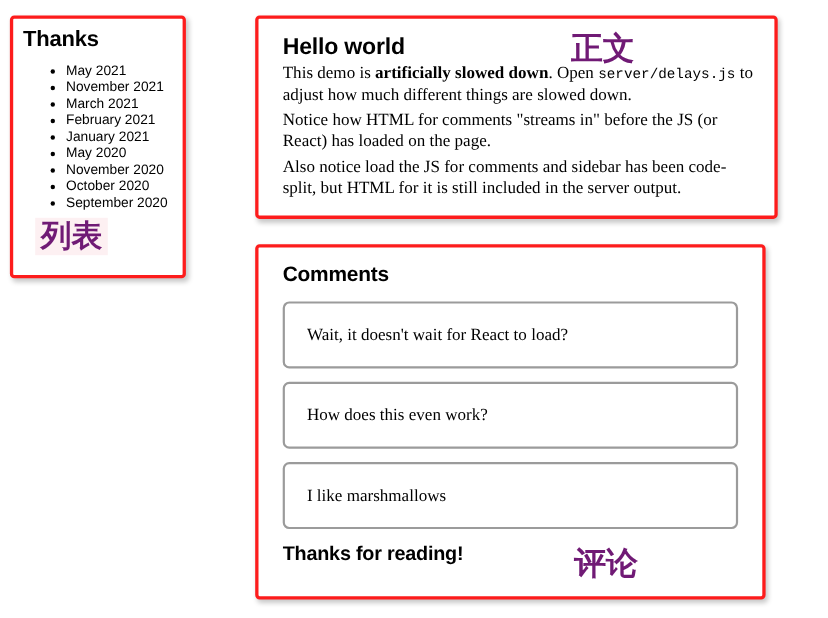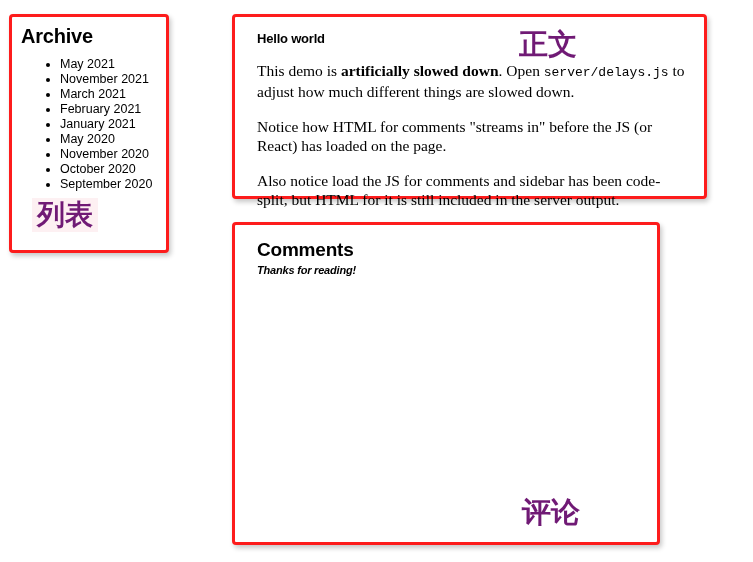--- a/index.html
+++ b/index.html
@@ -57,45 +57,45 @@
   
   #post-panel {
     left: 232px;
     top: 14px;
     width: 475px;
     height: 185px;
   }
   .post-title {
     font-family: "Liberation Sans", sans-serif;
     font-weight: bold;
-    font-size: 13px;
+    font-size: 21px;
     line-height: 1;
     margin: 15px 0 0 22px;
     letter-spacing: -0.2px;
   }
   .post-body {
     margin: 0 18px 0 22px;
     font-family: "Liberation Serif", serif;
     font-size: 15.5px;
     line-height: 19px;
   }
   .post-body p {
-    margin: 16px 0 0 0;
+    margin: 4px 0 0 0;
   }
   .post-body b { font-weight: bold; }
   code.inline {
     font-family: "Liberation Mono", monospace;
     font-size: 13px;
   }
 
   
   #comments-panel {
     left: 232px;
     top: 222px;
-    width: 428px;
+    width: 464px;
     height: 323px;
   }
   .comments-title {
     font-family: "Liberation Sans", sans-serif;
     font-weight: bold;
     font-size: 19px;
     line-height: 1;
     margin: 15px 0 0 22px;
     letter-spacing: -0.2px;
   }
@@ -114,24 +114,23 @@
     background: #ffffff;
   }
   .comment-text {
     font-family: "Liberation Serif", serif;
     font-size: 15.5px;
     line-height: 19px;
   }
   .thanks {
     font-family: "Liberation Sans", sans-serif;
     font-weight: bold;
-    font-size: 11px;
+    font-size: 18px;
     margin: 5px 0 0 22px;
     letter-spacing: -0.2px;
-    font-style: italic;
   }
 
   
   .annot {
     position: absolute;
     color: #701a75;
     font-family: "DejaVu Sans", sans-serif;
     font-weight: bold;
     line-height: 1;
     white-space: nowrap;
@@ -152,21 +151,21 @@
   #annot-comments {
     left: 522px;
     top: 498px;
     font-size: 29px;
   }
 </style>
 </head>
 <body>
 
 <div class="panel" id="sidebar-panel">
-  <div class="sidebar-title">Archive</div>
+  <div class="sidebar-title">Thanks</div>
   <ul class="archive-list">
     <li>May 2021</li>
     <li>November 2021</li>
     <li>March 2021</li>
     <li>February 2021</li>
     <li>January 2021</li>
     <li>May 2020</li>
     <li>November 2020</li>
     <li>October 2020</li>
     <li>September 2020</li>
@@ -177,18 +176,29 @@
   <div class="post-title">Hello world</div>
   <div class="post-body">
     <p><span>This demo is </span><b>artificially slowed down</b><span>. Open </span><code class="inline">server/delays.js</code><span> to adjust how much different things are slowed down.</span></p>
     <p>Notice how HTML for comments "streams in" before the JS (or React) has loaded on the page.</p>
     <p>Also notice load the JS for comments and sidebar has been code-split, but HTML for it is still included in the server output.</p>
   </div>
 </div>
 
 <div class="panel" id="comments-panel">
   <div class="comments-title">Comments</div>
+  <div class="comment-list">
+    <div class="comment-box">
+      <span class="comment-text">Wait, it doesn't wait for React to load?</span>
+    </div>
+    <div class="comment-box">
+      <span class="comment-text">How does this even work?</span>
+    </div>
+    <div class="comment-box">
+      <span class="comment-text">I like marshmallows</span>
+    </div>
+  </div>
   <div class="thanks">Thanks for reading!</div>
 </div>
 
 <div class="annot" id="annot-list">列表</div>
 <div class="annot" id="annot-body">正文</div>
 <div class="annot" id="annot-comments">评论</div>
 
 </body></html>

